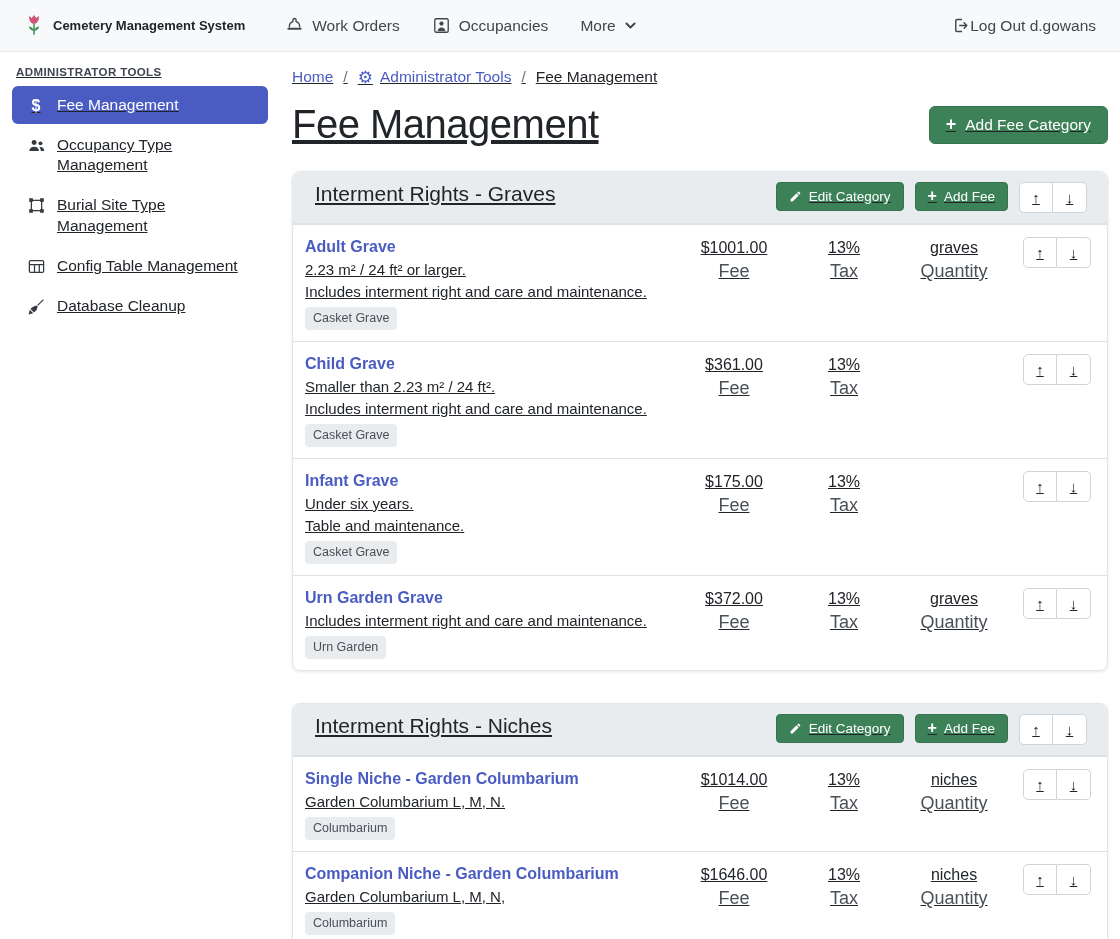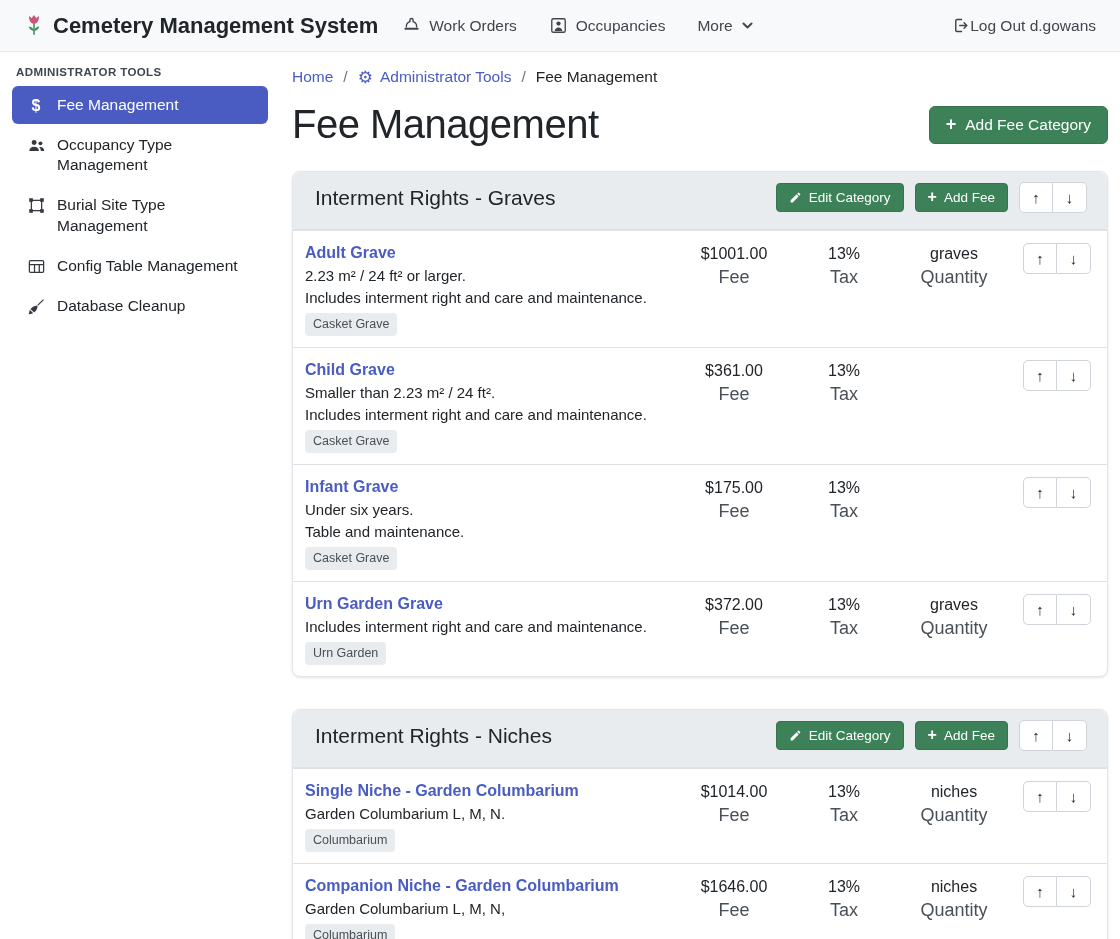--- a/index.html
+++ b/index.html
@@ -17,29 +17,29 @@
     width:1120px;height:939px;overflow:hidden;
     font-family:"Liberation Sans", sans-serif;
     background:#fff;color:var(--text);
   }
   
   .navbar{
     height:52px;background:#f8f9fa;border-bottom:1px solid #e5e7ea;
     display:flex;align-items:center;padding:0 24px;
   }
   .brand{display:flex;align-items:center;gap:9px;text-decoration:none;color:var(--text);
-    font-size:22px;font-weight:700;margin-right:10px;cursor:pointer;}
+    font-size:13px;font-weight:700;margin-right:26px;cursor:pointer;}
   .nav-items{display:flex;align-items:center;gap:4px;}
   .nav-item{display:flex;align-items:center;gap:8px;padding:8px 14px;color:#41464c;
     text-decoration:none;font-size:15.5px;cursor:pointer;}
   .nav-item .nav-icon{display:flex;align-items:center;color:#41464c;}
   .logout{margin-left:auto;display:flex;align-items:center;color:#41464c;
     text-decoration:none;font-size:15.5px;cursor:pointer;}
   
-  .layout{display:flex;height:887px;}
+  .layout{display:flex;height:887px;text-decoration:underline;}
   .sidebar{width:280px;flex-shrink:0;padding-top:10px;}
   .sidebar-heading{margin:4px 16px 8px;font-size:11.5px;font-weight:700;color:#3f4650;letter-spacing:.4px;}
   .side-item{display:flex;gap:10px;margin:2px 12px;padding:9px 13px;border-radius:6px;
     font-size:15.5px;color:var(--text);cursor:pointer;line-height:1.3;align-items:flex-start;}
   .side-item .side-icon{width:22px;flex-shrink:0;display:flex;justify-content:center;color:#343a40;margin-top:1px;}
   .side-item.active{background:var(--primary);color:#fff;}
   .side-item.active .side-icon{color:#fff;}
   .dollar-glyph{font-size:16px;font-weight:600;line-height:1.2;}
   
   .main{flex:1;padding:14px 12px 0;overflow:hidden;}
@@ -59,21 +59,21 @@
   .btn-sm .plus-glyph{font-size:16px;}
   .btn-group{display:inline-flex;}
   .arrow-btn{width:34px;height:31px;background:#fff;border:1px solid #ced4da;color:var(--text);
     display:flex;align-items:center;justify-content:center;font-size:15px;cursor:pointer;padding:0;font-family:inherit;}
   .btn-group .arrow-btn:first-child{border-radius:5px 0 0 5px;}
   .btn-group .arrow-btn:last-child{border-radius:0 5px 5px 0;border-left:none;}
   
   .card{background:#fff;border:1px solid #e3e6ea;border-radius:8px;
     box-shadow:0 1px 3px rgba(0,0,0,.10);margin-bottom:32px;}
   .card-header{background:var(--header-gray);border-bottom:1px solid var(--border);
-    border-radius:8px 8px 0 0;padding:10px 20px 16px 22px;display:flex;align-items:center;gap:11px;}
+    border-radius:8px 8px 0 0;padding:10px 20px 10px 22px;display:flex;align-items:flex-start;gap:11px;}
   .card-title{flex:1;font-size:21px;font-weight:500;color:var(--text);}
   
   .fee-row{display:flex;padding:11px 16px 11px 12px;border-top:1px solid var(--border);align-items:flex-start;}
   .card .fee-row:first-of-type{border-top:none;}
   .fee-main{flex:1;min-width:0;padding-right:8px;}
   .fee-name{display:inline-block;font-size:16px;font-weight:600;color:var(--primary);
     text-decoration:none;line-height:22px;cursor:pointer;}
   .fee-desc{font-size:15px;color:var(--text);line-height:20px;margin-top:2px;}
   .badge-wrap{margin-top:5px;}
   .badge{display:inline-block;background:#e9ecef;color:#495057;font-size:12.5px;

